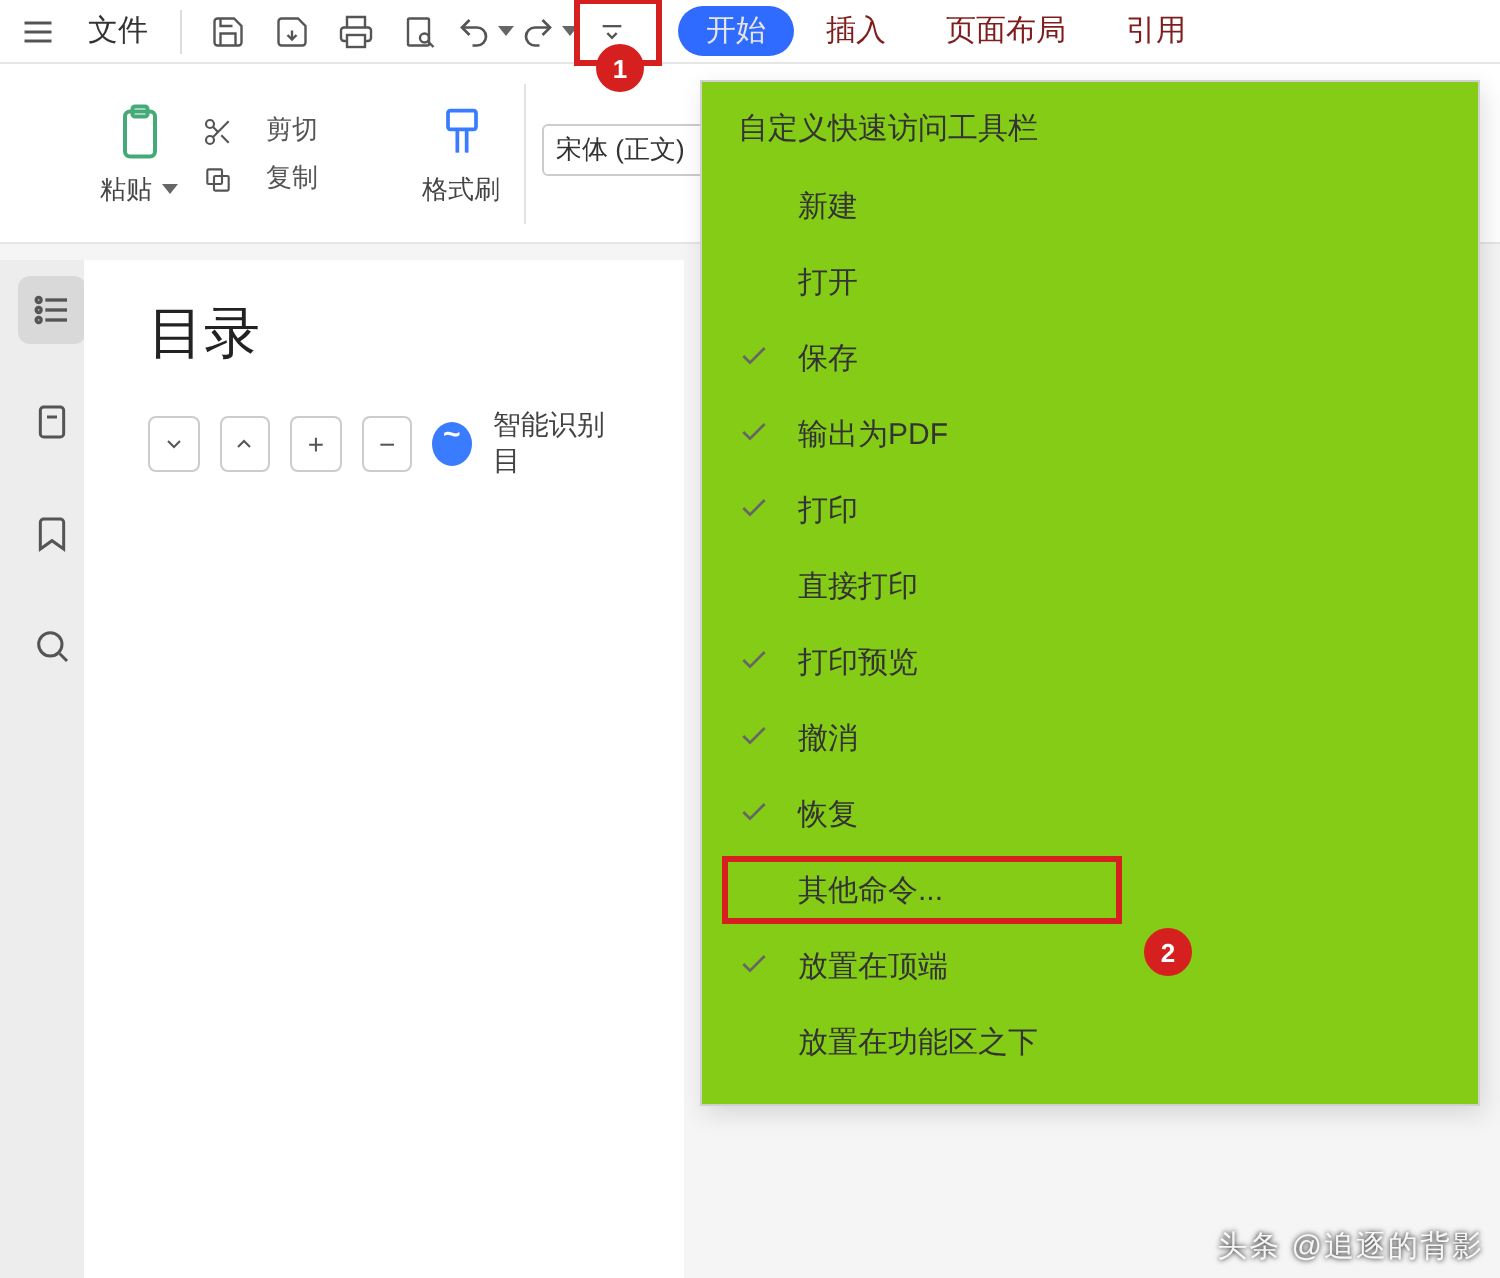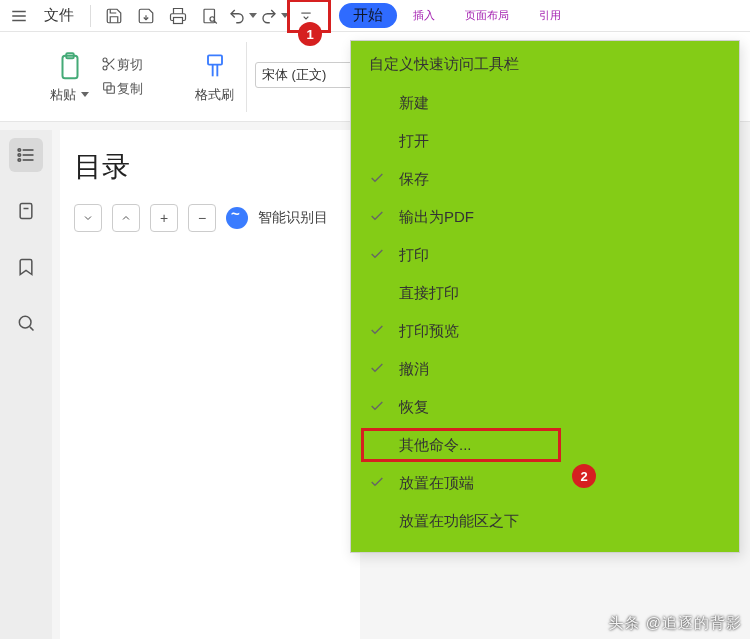--- a/index.html
+++ b/index.html
@@ -55,41 +55,41 @@
     background: #d62020;
     color: #fff;
     font-size: 13px;
     font-weight: bold;
     display: flex; align-items: center; justify-content: center;
   }
   .badge-1 { left: 298px; top: 22px; }
 
   .tab-active {
     background: #2f6bff;
-    color: #0f172a;
+    color: #e5e5e5;
     border-radius: 14px;
     padding: 3px 14px;
     font-size: 15px;
   }
-  .tab { padding: 3px 14px; font-size: 11px; color: #a21caf; }
+  .tab { padding: 3px 14px; font-size: 15px; color: #7f1d1d; }
 
   
   .ribbon {
     display: flex;
     align-items: center;
     height: 90px;
     background: #fff;
     border-bottom: 1px solid #e5e5e5;
     padding: 4px 6px;
     gap: 8px;
   }
   .rgroup { display: flex; flex-direction: column; align-items: center; justify-content: center; gap: 2px; padding: 0 4px; margin-left: 40px;}
   .rgroup .lbl { font-size: 13px; color: #444; display:flex; align-items:center; gap:2px;}
   .mini-col { display: flex; flex-direction: column; gap: 6px; }
-  .mini { display: flex; align-items: flex-start; gap: 0; color: #555; font-size: 13px; }
+  .mini { display: flex; align-items: flex-end; gap: 16px; color: #555; font-size: 13px; }
   .mini svg { width: 16px; height: 16px; }
   .divider { width:1px; height:70px; background:#e3e3e3; }
 
   .font-sel {
     display:flex; align-items:center; justify-content:space-between;
     width: 110px; height: 26px;
     border:1px solid #ccc; border-radius:3px;
     padding: 0 6px; font-size: 13px; color:#333;
     background:#fff;
   }
@@ -113,25 +113,25 @@
     display:flex; align-items:center; justify-content:center;
     border-radius:6px;
     color:#555;
   }
   .ls-btn.active { background:#d9d9d9; }
   .ls-btn svg { width:20px; height:20px; }
 
   
   .docpanel {
     position:absolute;
-    left:60px; top:130px;
+    left:42px; top:130px;
     width:300px;
     height:509px;
     background:#fff;
-    padding: 18px 14px;
+    padding: 18px 32px;
   }
   .doc-title { font-size: 28px; font-weight: 400; color:#222; margin-bottom:18px;}
   .doc-tools { display:flex; align-items:center; gap:10px; }
   .sq-btn {
     width:28px; height:28px;
     border:1px solid #ccc; border-radius:4px;
     display:flex; align-items:center; justify-content:center;
     color:#555; font-size:14px;
   }
   .circ-icon {

